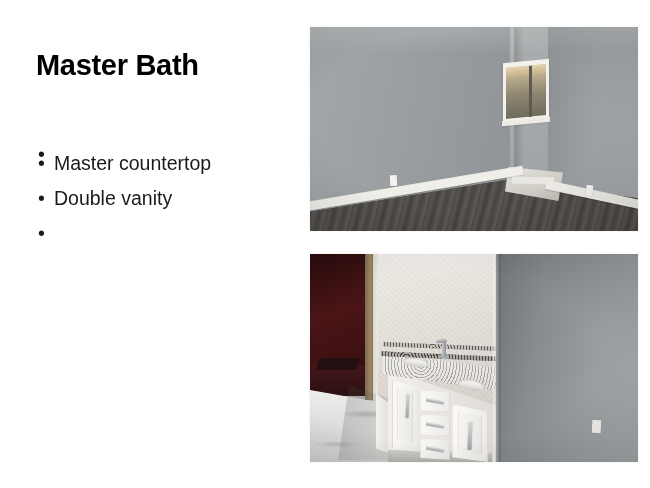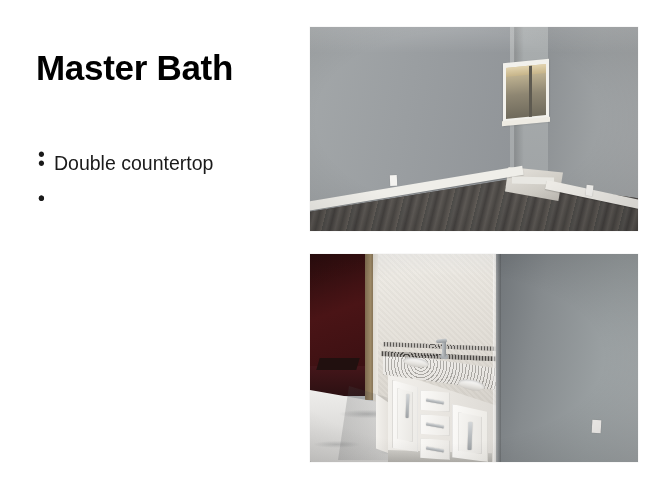--- a/index.html
+++ b/index.html
@@ -26,21 +26,21 @@
     position: absolute;
     left: 0;
     top: 0;
     width: 300px;
     height: 488px;
   }
   #slide-title {
     position: absolute;
     left: 36px;
     top: 50px;
-    font-size: 35px;
+    font-size: 29px;
     font-weight: bold;
     color: #000000;
     letter-spacing: -0.3px;
     line-height: 1.05;
     white-space: nowrap;
   }
   #bullet-list {
     position: absolute;
     left: 36px;
     top: 142px;
@@ -411,24 +411,25 @@
   <div id="text-col">
 
     <div id="slide-title">Master Bath</div>
 
     <ul id="bullet-list">
       <li>
         <span class="bullet-dot">•</span>
       </li>
       <li>
         <span class="bullet-dot">•</span>
-        <span>Double countertop</span>
+        <span>Master countertop</span>
       </li>
       <li>
         <span class="bullet-dot">•</span>
+        <span>Double vanity</span>
       </li>
       <li>
         <span class="bullet-dot">•</span>
       </li>
     </ul>
   </div>
 
   <div class="photo" id="photo-top">
     <div class="scene" id="top-scene">
       <div class="layer t-wall-left"></div>

